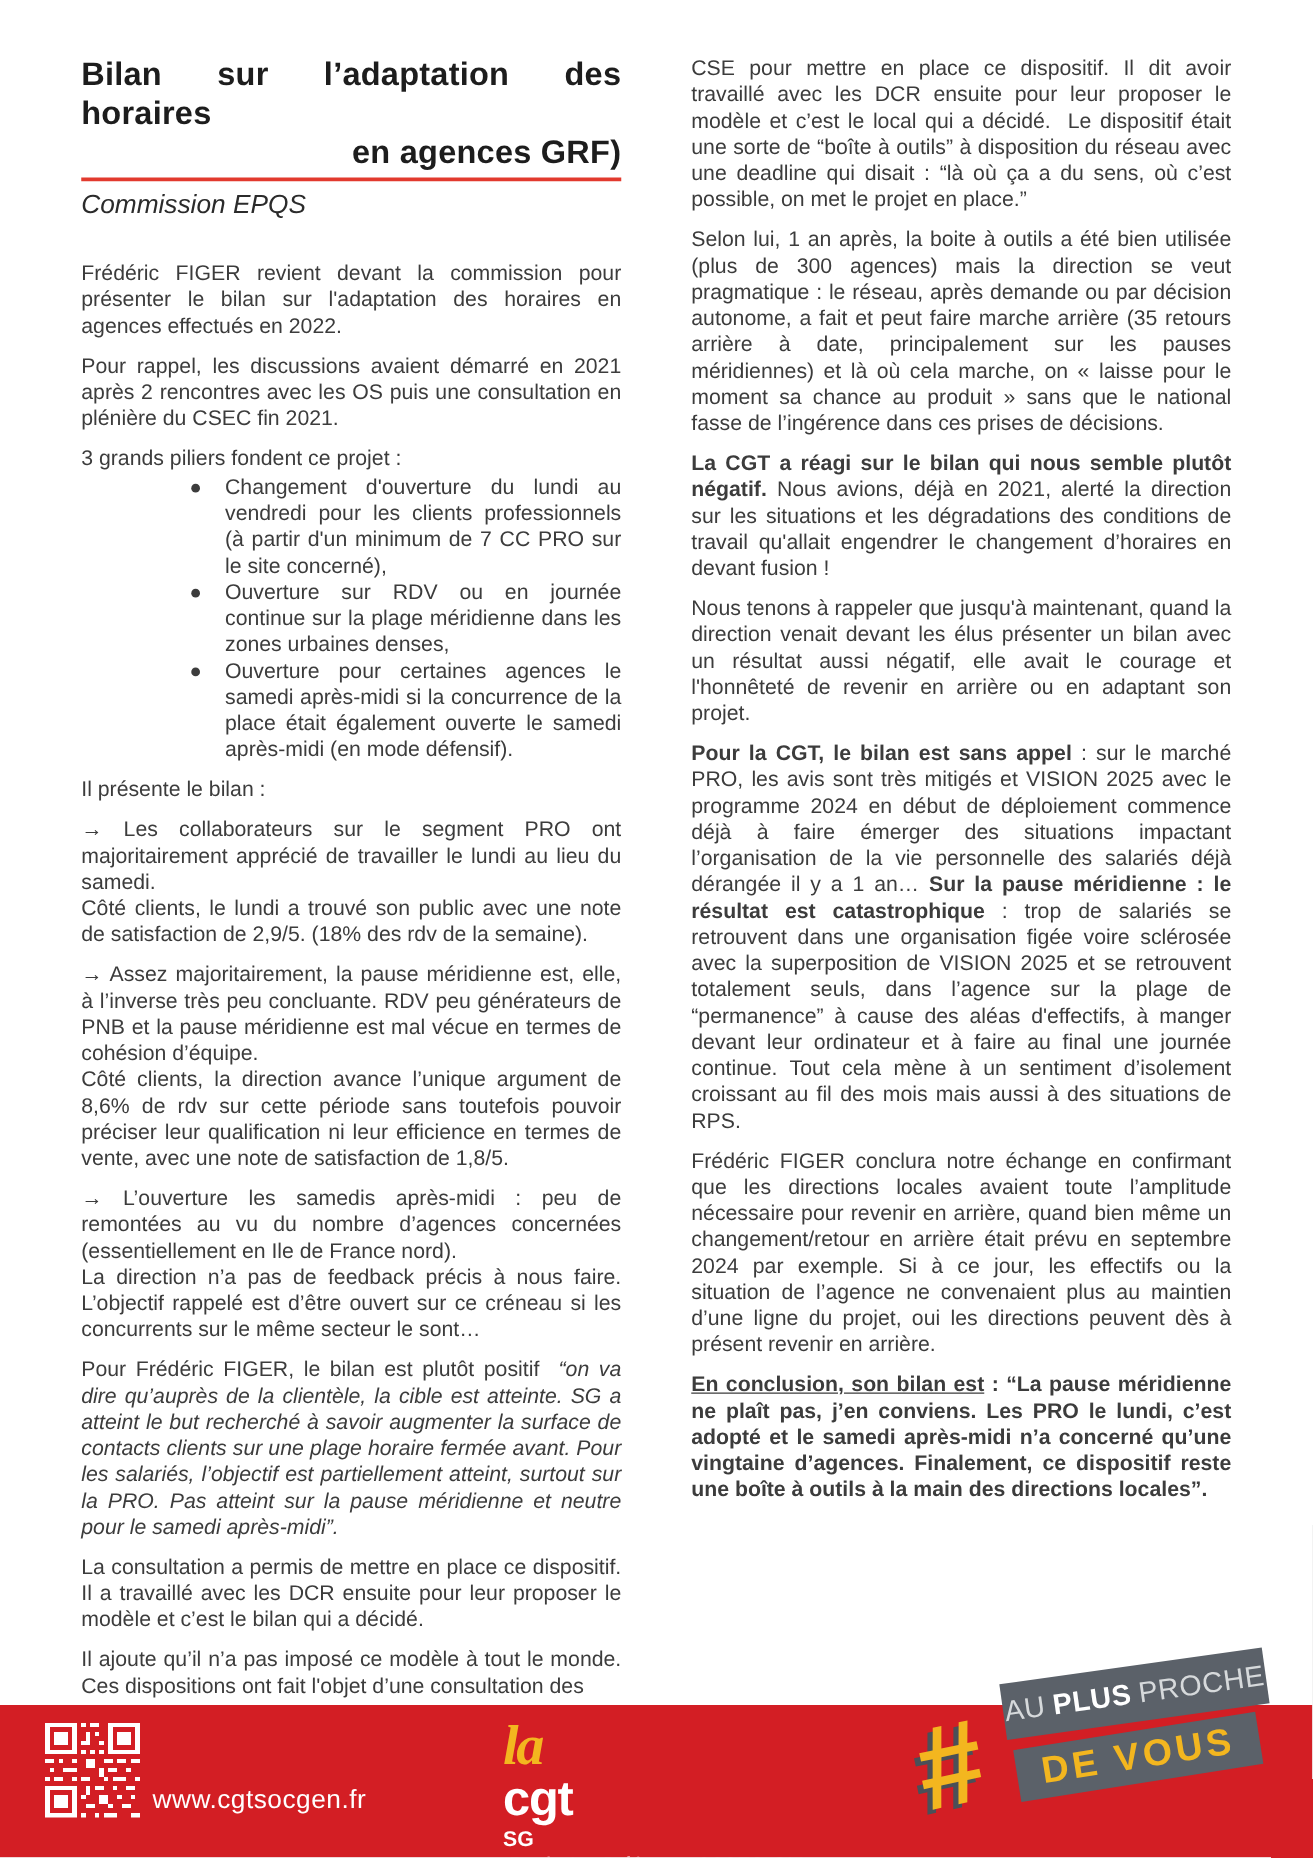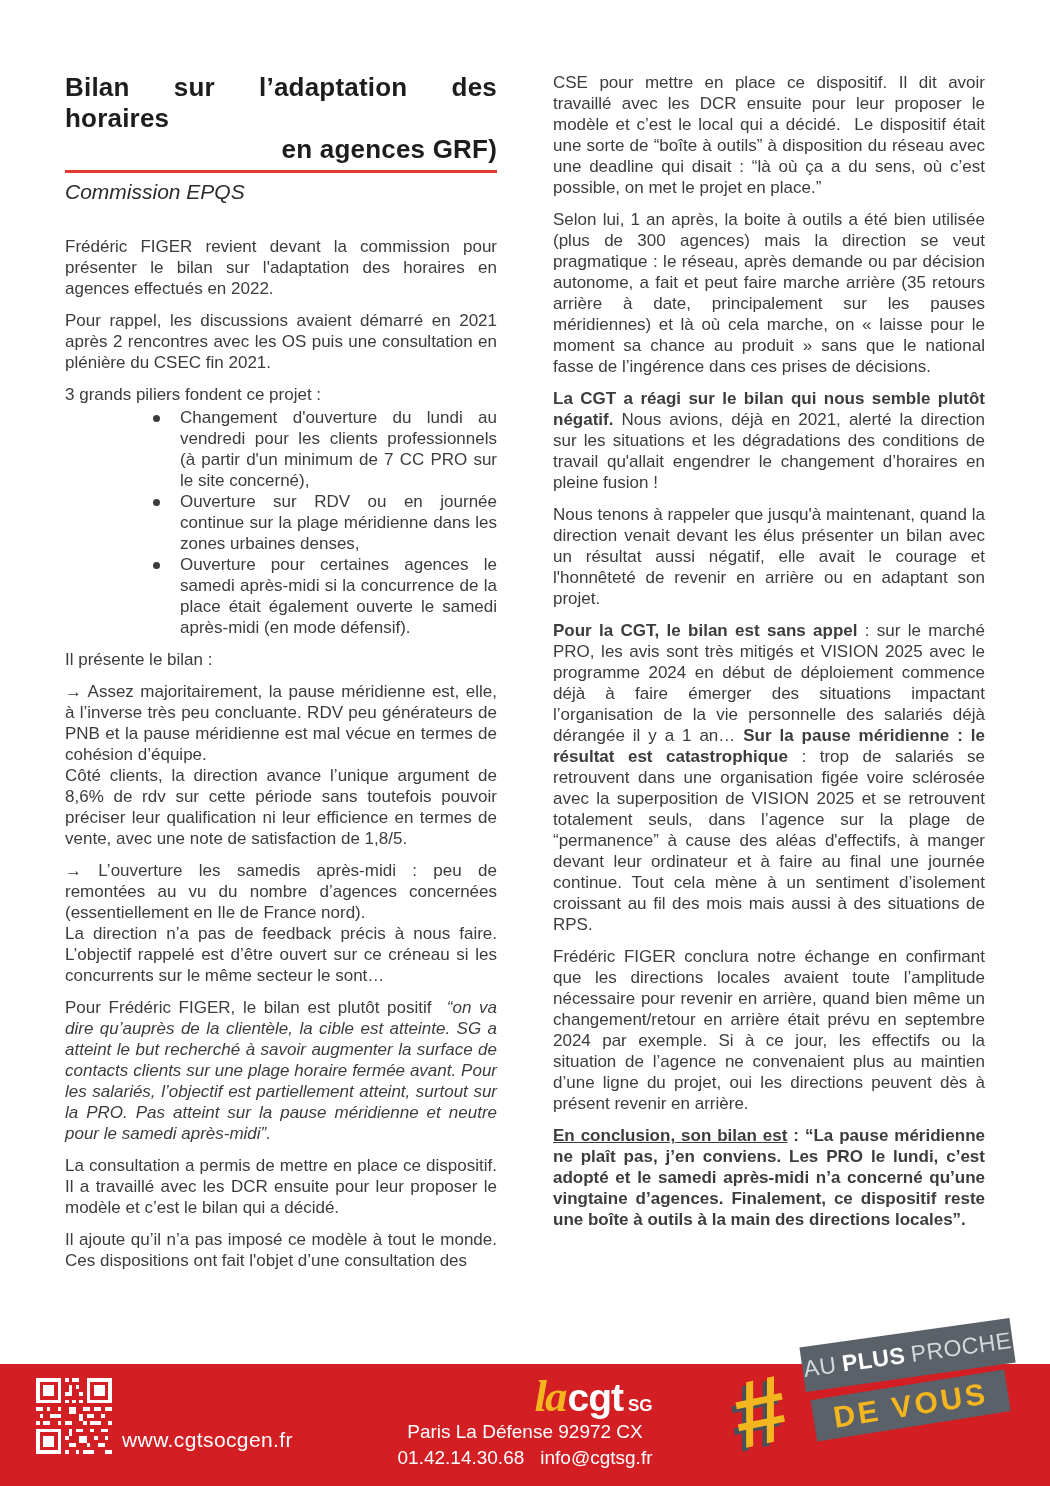--- a/index.html
+++ b/index.html
@@ -3,21 +3,21 @@
 <meta charset="utf-8">
 <style>
   * { margin:0; padding:0; box-sizing:border-box; }
   html,body { background:#e9e9e9; }
   .page {
     position:relative; width:1050px; height:1486px; margin:0 auto;
     background:#ffffff; overflow:hidden;
     font-family:"Liberation Sans","DejaVu Sans",sans-serif;
   }
   .content { display:flex; gap:56px; padding:44px 65px 0 65px; }
-  .col { width:432px; font-size:17px; line-height:21px; color:#3c3c3c; text-align:justify;margin-top:28px; }
+  .col { width:432px; font-size:17px; line-height:21px; color:#3c3c3c; text-align:justify; }
 
   .doc-title {
     font-weight:bold; color:#1d1d1d; font-size:26px; line-height:31px; letter-spacing:.2px;
   }
   .doc-title .t-line1 { text-align:justify; text-align-last:justify; }
   .doc-title .t-line2 { text-align:right; }
   .title-rule { border:none; border-top:3px solid #e23a2e; margin:5px 0 7px 0; }
   .subtitle { font-style:italic; font-size:21px; line-height:24px; color:#2b2b2b; margin-bottom:32px; }
 
   .para { margin:0 0 11px 0; white-space:pre-wrap; }
@@ -34,21 +34,21 @@
   }
 
   
   .footer-band { position:absolute; left:0; bottom:0; width:1050px; height:122px; background:#d31e24; }
   .qr { position:absolute; left:36px; top:14px; width:76px; height:76px; }
   .website {
     position:absolute; left:122px; top:64px; color:#ffffff;
     font-size:21px; font-weight:normal; letter-spacing:.4px;
   }
   .footer-center { position:absolute; left:50%; transform:translateX(-50%); top:10px; text-align:center; color:#ffffff; white-space:nowrap; }
-  .logo-line { display:flex; align-items:baseline; justify-content:flex-end; }
+  .logo-line { display:flex; align-items:baseline; justify-content:flex-end;flex-direction:column; }
   .logo-la {
     font-family:"Liberation Serif","DejaVu Serif",serif; font-style:italic; font-weight:bold;
     color:#f3b61f; font-size:45px; line-height:44px; margin-right:2px; letter-spacing:-2px;
   }
   .logo-cgt { font-weight:bold; font-size:39px; line-height:44px; letter-spacing:-1px; color:#fff; }
   .logo-sg  { font-weight:bold; font-size:17px; color:#fff; margin-left:5px; }
   .footer-address { font-size:19px; line-height:22px; margin-top:1px; }
   .footer-contact { font-size:19px; line-height:22px; margin-top:4px; display:flex; gap:16px; justify-content:space-between; }
 
   .hash-group { position:absolute; left:0; top:0; width:1050px; height:1486px; pointer-events:none; }
@@ -89,34 +89,36 @@
       <div>
           <p class="para"><span>Frédéric FIGER revient devant la commission pour présenter le bilan sur l'adaptation des horaires en agences effectués en 2022.</span></p>
           <p class="para"><span>Pour rappel, les discussions avaient démarré en 2021 après 2 rencontres avec les OS puis une consultation en plénière du CSEC fin 2021.</span></p>
           <p class="para tight"><span>3 grands piliers fondent ce projet :</span></p>
           <ul class="bullets">
             <li><span>Changement d'ouverture du lundi au vendredi pour les clients professionnels (à partir d'un minimum de 7 CC PRO sur le site concerné),</span></li>
             <li><span>Ouverture sur RDV ou en journée continue sur la plage méridienne dans les zones urbaines denses,</span></li>
             <li><span>Ouverture pour certaines agences le samedi après-midi si la concurrence de la place était également ouverte le samedi après-midi (en mode défensif).</span></li>
           </ul>
           <p class="para"><span>Il présente le bilan :</span></p>
+          <p class="para"><span>→ Les collaborateurs sur le segment PRO ont majoritairement apprécié de travailler le lundi au lieu du samedi.
+Côté clients, le lundi a trouvé son public avec une note de satisfaction de 2,9/5. (18% des rdv de la semaine).</span></p>
           <p class="para"><span>→ Assez majoritairement, la pause méridienne est, elle, à l’inverse très peu concluante. RDV peu générateurs de PNB et la pause méridienne est mal vécue en termes de cohésion d’équipe.
 Côté clients, la direction avance l’unique argument de 8,6% de rdv sur cette période sans toutefois pouvoir préciser leur qualification ni leur efficience en termes de vente, avec une note de satisfaction de 1,8/5.</span></p>
           <p class="para"><span>→ L’ouverture les samedis après-midi : peu de remontées au vu du nombre d’agences concernées (essentiellement en Ile de France nord).
 La direction n’a pas de feedback précis à nous faire. L’objectif rappelé est d’être ouvert sur ce créneau si les concurrents sur le même secteur le sont…</span></p>
           <p class="para"><span>Pour Frédéric FIGER, le bilan est plutôt positif  </span><span class="run-i">“on va dire qu’auprès de la clientèle, la cible est atteinte. SG a atteint le but recherché à savoir augmenter la surface de contacts clients sur une plage horaire fermée avant. Pour les salariés, l’objectif est partiellement atteint, surtout sur la PRO. Pas atteint sur la pause méridienne et neutre pour le samedi après-midi”.</span></p>
           <p class="para"><span>La consultation a permis de mettre en place ce dispositif. Il a travaillé avec les DCR ensuite pour leur proposer le modèle et c’est le bilan qui a décidé.</span></p>
           <p class="para"><span>Il ajoute qu’il n’a pas imposé ce modèle à tout le monde. Ces dispositions ont fait l'objet d’une consultation des</span></p>
         </div>
     </div>
     <div class="col">
       <div>
           <p class="para"><span>CSE pour mettre en place ce dispositif. Il dit avoir travaillé avec les DCR ensuite pour leur proposer le modèle et c’est le local qui a décidé.  Le dispositif était une sorte de “boîte à outils” à disposition du réseau avec une deadline qui disait : “là où ça a du sens, où c’est possible, on met le projet en place.”</span></p>
           <p class="para"><span>Selon lui, 1 an après, la boite à outils a été bien utilisée (plus de 300 agences) mais la direction se veut pragmatique : le réseau, après demande ou par décision autonome, a fait et peut faire marche arrière (35 retours arrière à date, principalement sur les pauses méridiennes) et là où cela marche, on « laisse pour le moment sa chance au produit » sans que le national fasse de l’ingérence dans ces prises de décisions.</span></p>
-          <p class="para"><span class="run-b">La CGT a réagi sur le bilan qui nous semble plutôt négatif.</span><span> Nous avions, déjà en 2021, alerté la direction sur les situations et les dégradations des conditions de travail qu'allait engendrer le changement d’horaires en pleine fusion !</span></p>
+          <p class="para"><span class="run-b">La CGT a réagi sur le bilan qui nous semble plutôt négatif.</span><span> Nous avions, déjà en 2021, alerté la direction sur les situations et les dégradations des conditions de travail qu'allait engendrer le changement d’horaires en devant fusion !</span></p>
           <p class="para"><span>Nous tenons à rappeler que jusqu'à maintenant, quand la direction venait devant les élus présenter un bilan avec un résultat aussi négatif, elle avait le courage et l'honnêteté de revenir en arrière ou en adaptant son projet.</span></p>
           <p class="para"><span class="run-b">Pour la CGT, le bilan est sans appel</span><span> : sur le marché PRO, les avis sont très mitigés et VISION 2025 avec le programme 2024 en début de déploiement commence déjà à faire émerger des situations impactant l’organisation de la vie personnelle des salariés déjà dérangée il y a 1 an… </span><span class="run-b">Sur la pause méridienne : le résultat est catastrophique</span><span> : trop de salariés se retrouvent dans une organisation figée voire sclérosée avec la superposition de VISION 2025 et se retrouvent totalement seuls, dans l’agence sur la plage de “permanence” à cause des aléas d'effectifs, à manger devant leur ordinateur et à faire au final une journée continue. Tout cela mène à un sentiment d’isolement croissant au fil des mois mais aussi à des situations de RPS.</span></p>
           <p class="para"><span>Frédéric FIGER conclura notre échange en confirmant que les directions locales avaient toute l’amplitude nécessaire pour revenir en arrière, quand bien même un changement/retour en arrière était prévu en septembre 2024 par exemple. Si à ce jour, les effectifs ou la situation de l’agence ne convenaient plus au maintien d’une ligne du projet, oui les directions peuvent dès à présent revenir en arrière.</span></p>
           <p class="para"><span class="run-bu">En conclusion, son bilan est</span><span class="run-b"> : “La pause méridienne ne plaît pas, j’en conviens. Les PRO le lundi, c’est adopté et le samedi après-midi n’a concerné qu’une vingtaine d’agences. Finalement, ce dispositif reste une boîte à outils à la main des directions locales”.</span></p>
         </div>
     </div>
   </div>
 
   <div class="footer-band">
     <svg class="qr" viewBox="0 0 21 21" shape-rendering="crispEdges">

